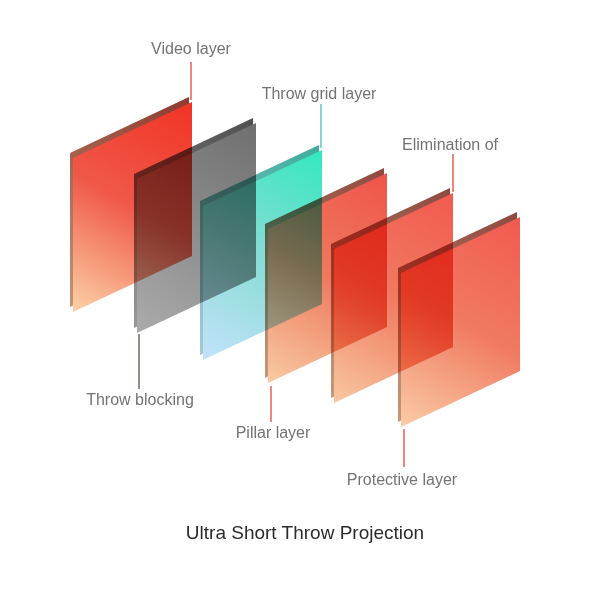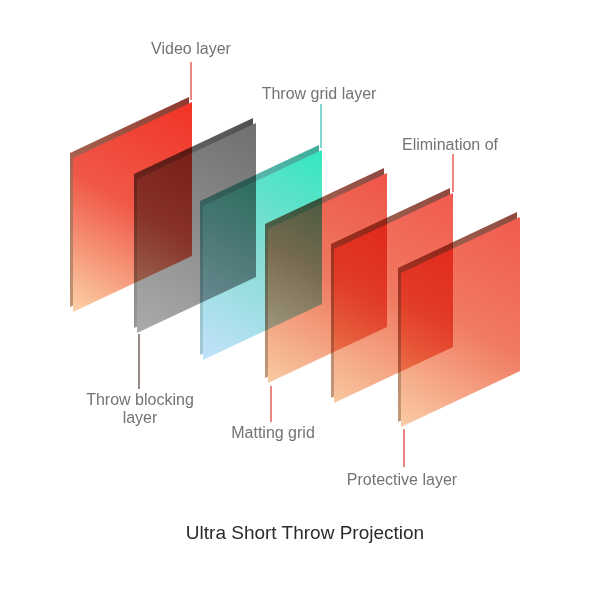--- a/index.html
+++ b/index.html
@@ -130,25 +130,24 @@
   <div class="layer-label" style="left:319px; top:85px;">
     <div>Throw grid layer</div>
   </div>
 
   <div class="layer-label" style="left:450px; top:113px;margin-top:23px;">
     <div>Elimination of</div>
   </div>
 
   <div class="layer-label" style="left:140px; top:391px;">
     <div>Throw blocking</div>
-    <div>layer</div>
   </div>
 
   <div class="layer-label" style="left:273px; top:424px;">
-    <div>Matting grid</div>
+    <div>Pillar layer</div>
   </div>
 
   <div class="layer-label" style="left:402px; top:471px;">
     <div>Protective layer</div>
   </div>
 
   <div class="diagram-title" style="left:305px; top:522px;">Ultra Short Throw Projection</div>
 
 </div>
 

